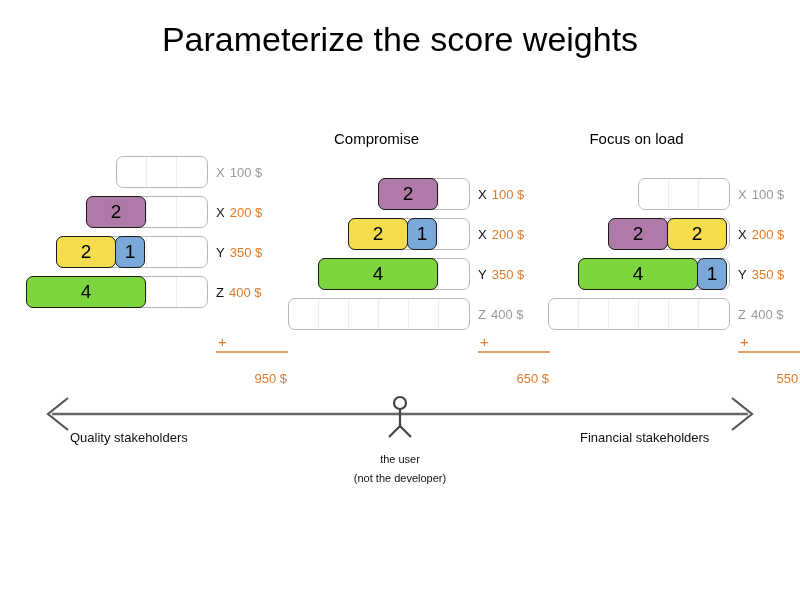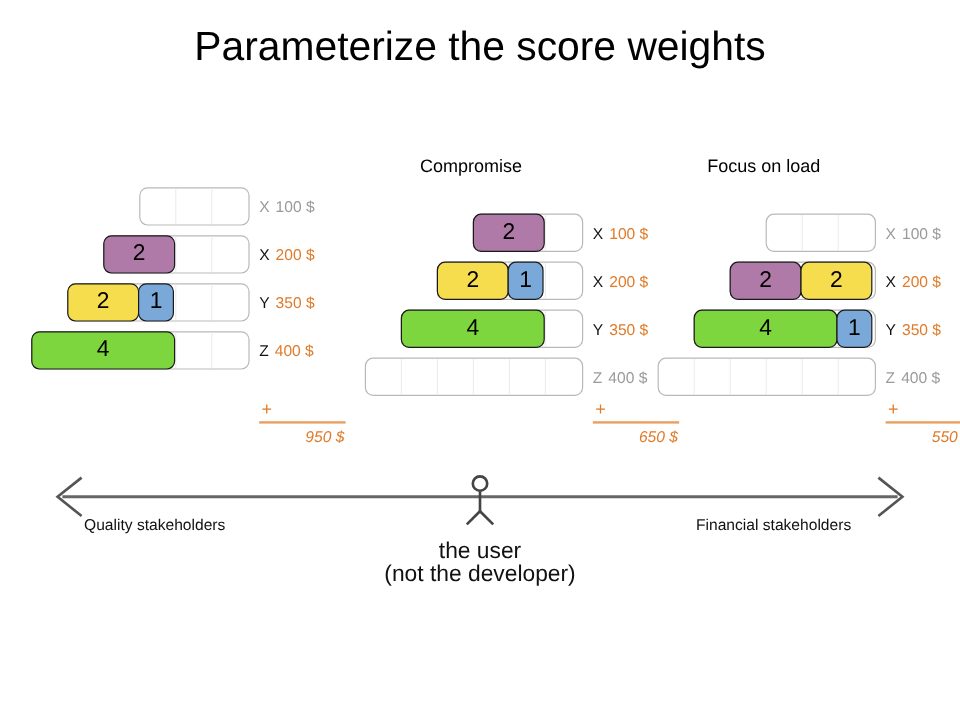--- a/index.html
+++ b/index.html
@@ -92,33 +92,33 @@
   .total { position: absolute; }
   .total .plus {
     font-size: 15px; color: #e07b2a; line-height: 12px;
     padding-left: 2px;
   }
   .total .rule {
     height: 2px; background: #e8a063; margin-top: 3px;
   }
   .total .sum {
     font-size: 13px; color: #e07b2a; text-align: right;
-    margin-top: 3px; padding-right: 1px; font-style: italic;
+    margin-top: 18px; padding-right: 1px;
   }
 
   
   #axis { position: absolute; left: 0; top: 392px; width: 800px; height: 60px; }
   .axis-label {
     position: absolute; top: 430px; font-size: 13px; color: #111; white-space: nowrap;
   }
   #axis-left-label  { left: 70px; }
   #axis-right-label { left: 580px; }
   .user-caption {
     position: absolute; top: 450px; left: 0; width: 800px;
-    text-align: center; font-size: 19px; line-height: 19px; color: #111;
+    text-align: center; font-size: 11px; line-height: 19px; color: #111;
   }
 </style>
 </head>
 <body>
 
 <div id="stage">
 
   <div class="slide-title">Parameterize the score weights</div>
 
   <div id="columns-host">
@@ -192,21 +192,21 @@
               <span class="amt">400 $</span>
             </div>
           </div>
         </div>
         <div class="total" style="left: 188px; top: 208px; width: 72px;">
           <div class="plus">+</div>
           <div class="rule"></div>
           <div class="sum">950 $</div>
         </div>
       </div>
-      <div class="column" style="left: 299px; width: 260px;">
+      <div class="column" style="left: 283px; width: 260px;">
         <div class="col-head" style="width: 187px;">Compromise</div>
         <div class="rows" style="width: 187px;">
           <div class="row">
             <div class="track" style="width: 92px;">
               <div class="cellgrid">
                 <i></i>
                 <i></i>
                 <i></i>
               </div>
             </div>

